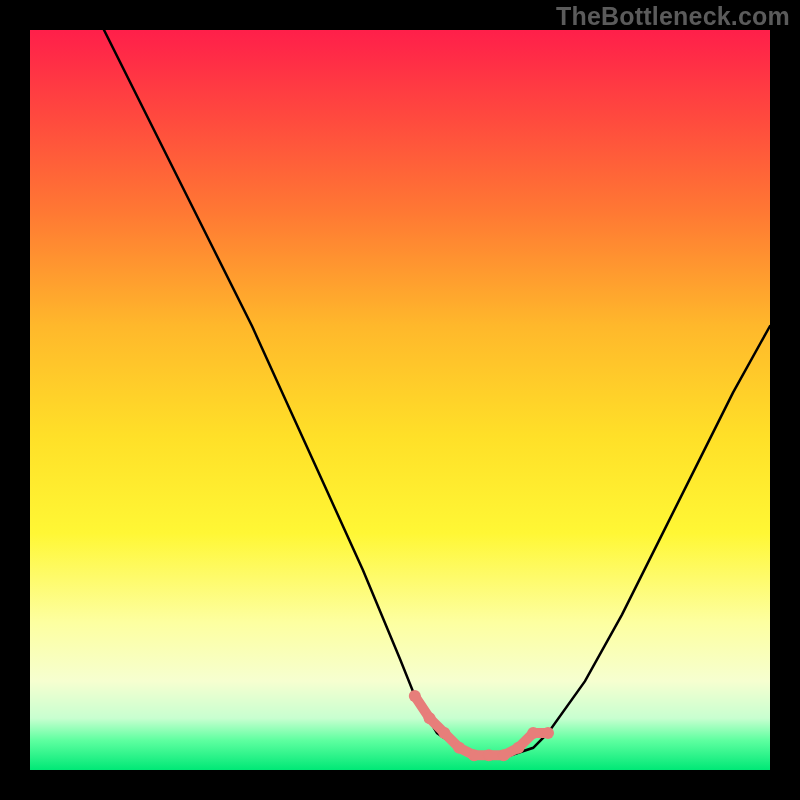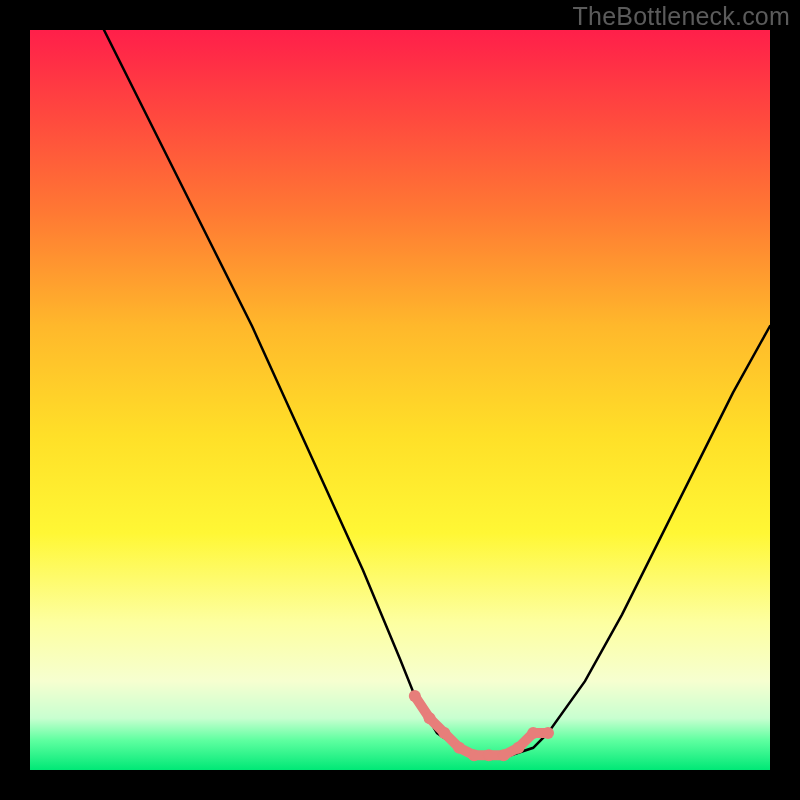--- a/index.html
+++ b/index.html
@@ -16,21 +16,21 @@
     width: 800px;
     height: 800px;
     background: #000;
   }
   .watermark {
     position: absolute;
     top: 2px;
     right: 10px;
     color: #5b5b5b;
     font-size: 25px;
-    font-weight: 400;
+    font-weight: 700;
     letter-spacing: 0.2px;
     z-index: 10;
   }
   .plot-area {
     position: absolute;
     left: 30px;
     top: 30px;
     width: 740px;
     height: 740px;
     overflow: hidden;

